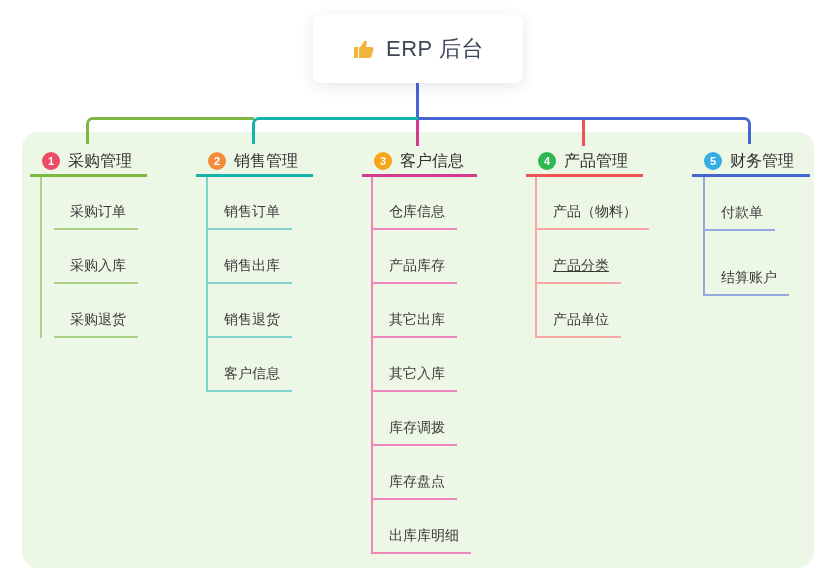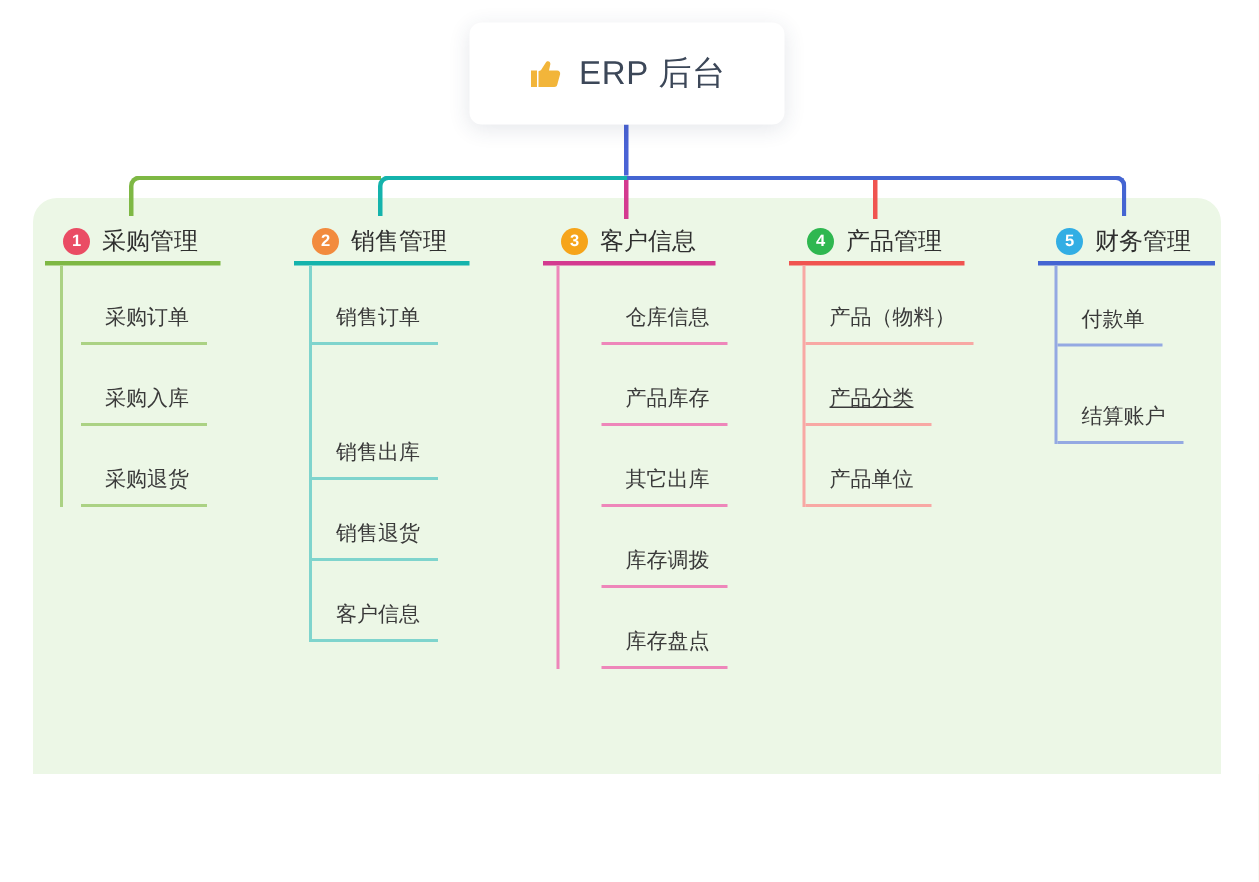--- a/index.html
+++ b/index.html
@@ -1,17 +1,17 @@
 <!DOCTYPE html>
 <html><head>
 <meta charset="utf-8">
 <style>
   html,body{margin:0;padding:0;background:#ffffff;}
   .canvas{
-    position:relative;width:839px;height:516px;background:#ffffff;overflow:hidden;
+    position:relative;width:839px;height:588px;background:#ffffff;overflow:hidden;
     font-family:"Liberation Sans","DejaVu Sans",sans-serif;
   }
   .panel{
     position:absolute;left:22px;top:132px;width:792px;height:436px;
     background:#ecf7e6;border-radius:16px;
   }
   
   .root-node{
     position:absolute;left:313px;top:15px;width:210px;height:68px;
     background:#ffffff;border-radius:8px;
@@ -87,34 +87,36 @@
         <div class="branch-item first" style="border-bottom-color: rgb(171, 210, 132);">采购订单</div>
         <div class="branch-item" style="border-bottom-color: rgb(171, 210, 132);">采购入库</div>
         <div class="branch-item" style="border-bottom-color: rgb(171, 210, 132);">采购退货</div>
       </div>
       <div class="branch-header" style="left: 196px; width: 105px; border-bottom-color: rgb(20, 179, 172);">
         <span class="badge" style="background: rgb(242, 139, 62);">2</span>
         <span>销售管理</span>
       </div>
       <div class="branch-items" style="left: 206px; border-left-color: rgb(127, 212, 205);">
         <div class="branch-item first" style="border-bottom-color: rgb(127, 212, 205);">销售订单</div>
-        <div class="branch-item" style="border-bottom-color: rgb(127, 212, 205); margin-top: 36px;">销售出库</div>
+        <div class="branch-item" style="border-bottom-color: rgb(127, 212, 205);">销售出库</div>
         <div class="branch-item" style="border-bottom-color: rgb(127, 212, 205);">销售退货</div>
         <div class="branch-item" style="border-bottom-color: rgb(127, 212, 205);">客户信息</div>
       </div>
       <div class="branch-header" style="left: 362px; width: 103px; border-bottom-color: rgb(212, 58, 144);">
         <span class="badge" style="background: rgb(246, 164, 26);">3</span>
         <span>客户信息</span>
       </div>
-      <div class="branch-items" style="left: 371px; border-left-color: rgb(238, 134, 186); padding-left: 28px;">
+      <div class="branch-items" style="left: 371px; border-left-color: rgb(238, 134, 186);">
         <div class="branch-item first" style="border-bottom-color: rgb(238, 134, 186);">仓库信息</div>
         <div class="branch-item" style="border-bottom-color: rgb(238, 134, 186);">产品库存</div>
         <div class="branch-item" style="border-bottom-color: rgb(238, 134, 186);">其它出库</div>
+        <div class="branch-item" style="border-bottom-color: rgb(238, 134, 186);">其它入库</div>
         <div class="branch-item" style="border-bottom-color: rgb(238, 134, 186);">库存调拨</div>
         <div class="branch-item" style="border-bottom-color: rgb(238, 134, 186);">库存盘点</div>
+        <div class="branch-item" style="border-bottom-color: rgb(238, 134, 186);">出库库明细</div>
       </div>
       <div class="branch-header" style="left: 526px; width: 105px; border-bottom-color: rgb(240, 84, 80);">
         <span class="badge" style="background: rgb(47, 183, 80);">4</span>
         <span>产品管理</span>
       </div>
       <div class="branch-items" style="left: 535px; border-left-color: rgb(248, 168, 164);">
         <div class="branch-item first" style="border-bottom-color: rgb(248, 168, 164);">产品（物料）</div>
         <div class="branch-item" style="border-bottom-color: rgb(248, 168, 164); text-decoration: underline;">产品分类</div>
         <div class="branch-item" style="border-bottom-color: rgb(248, 168, 164);">产品单位</div>
       </div>

